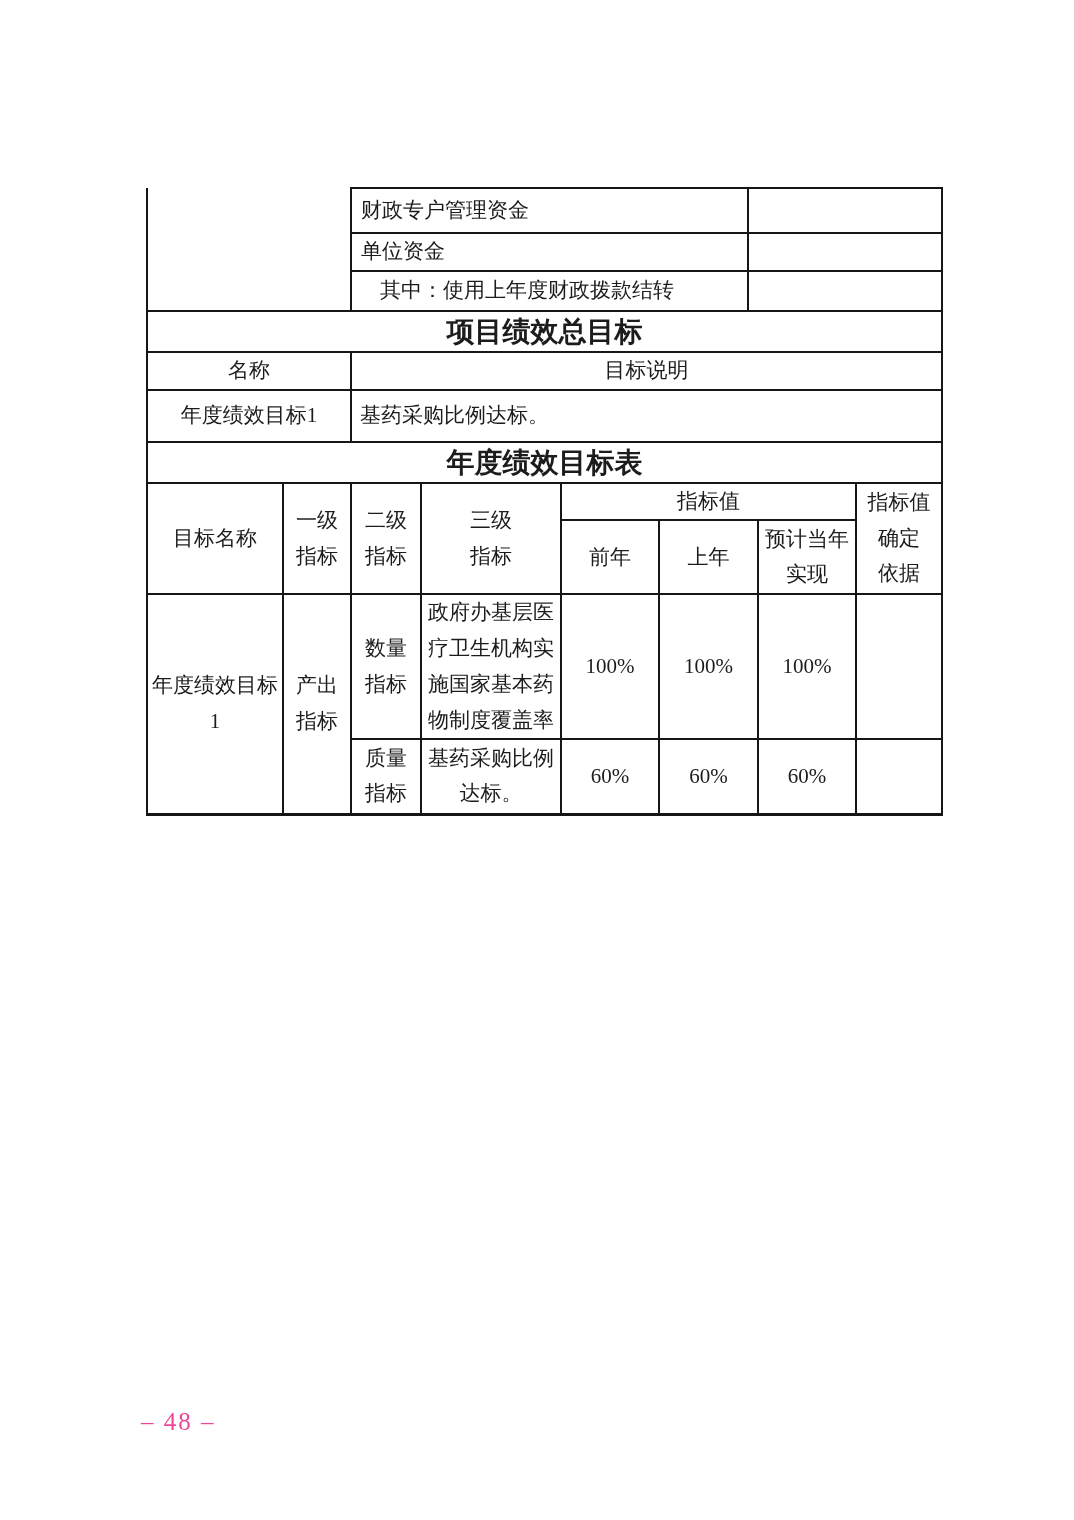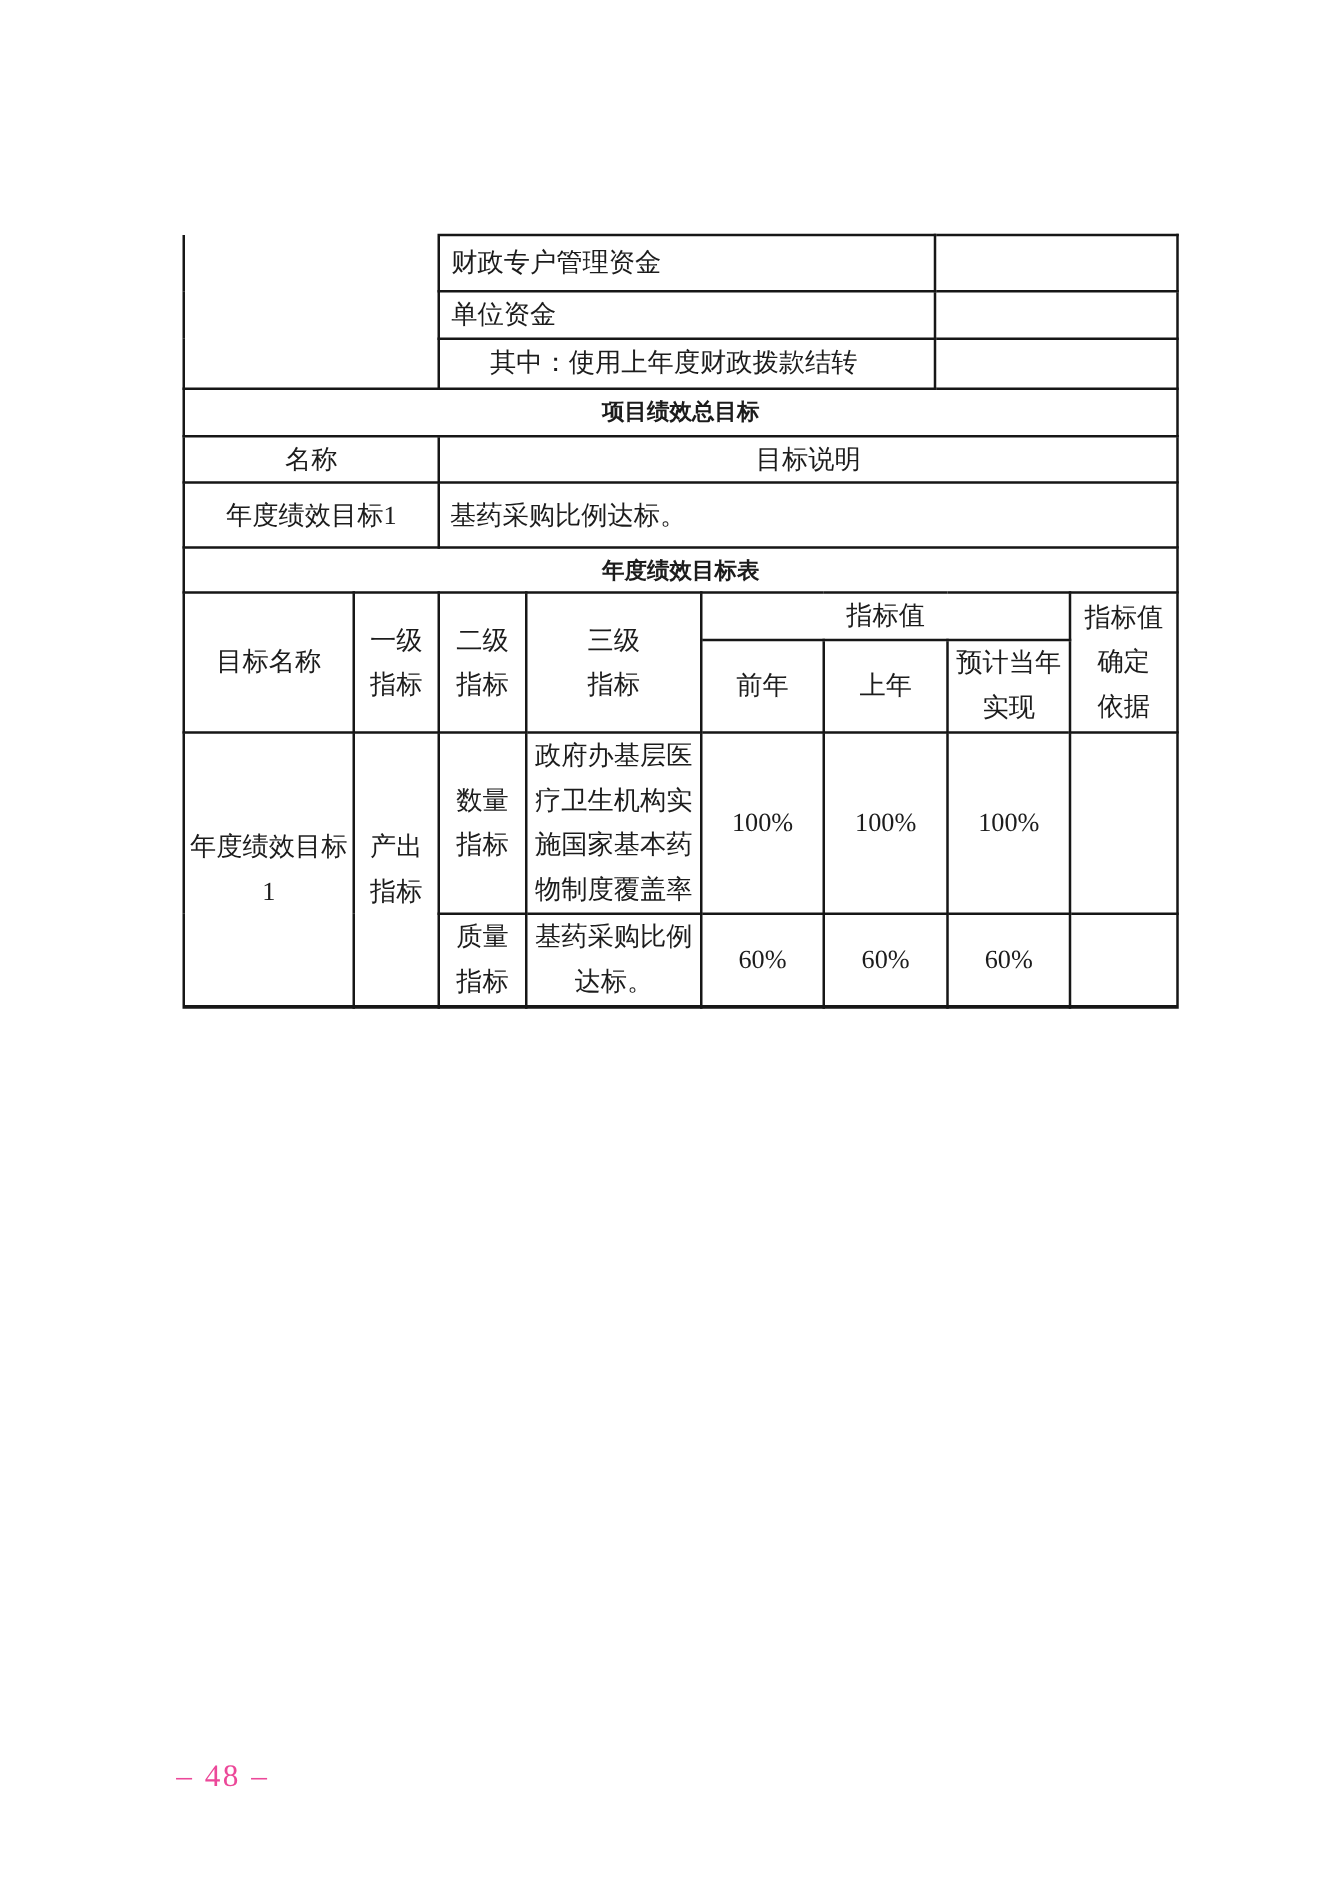--- a/index.html
+++ b/index.html
@@ -32,24 +32,24 @@
     line-height: 1.7;
     text-align: center;
     vertical-align: middle;
     padding: 0;
     overflow: hidden;
   }
   .ml { white-space: pre-line; }
   .left { text-align: left; }
   .pad8  { padding-left: 9px;  }
   .pad20 { padding-left: 8px; }
-  .pad28 { padding-left: 40px; }
+  .pad28 { padding-left: 28px; }
   .bold-title {
     font-weight: bold;
-    font-size: 18px;
+    font-size: 28px;
     line-height: 1.4;
     text-align: center;
   }
   .no-top { border-top: none; font-family: Liberation Serif, serif; }
   .t2 { border-bottom: 3px solid #161616; }
   .page-number {
     position: absolute;
     left: 141px;
     top: 1407px;
     font-size: 25px;

